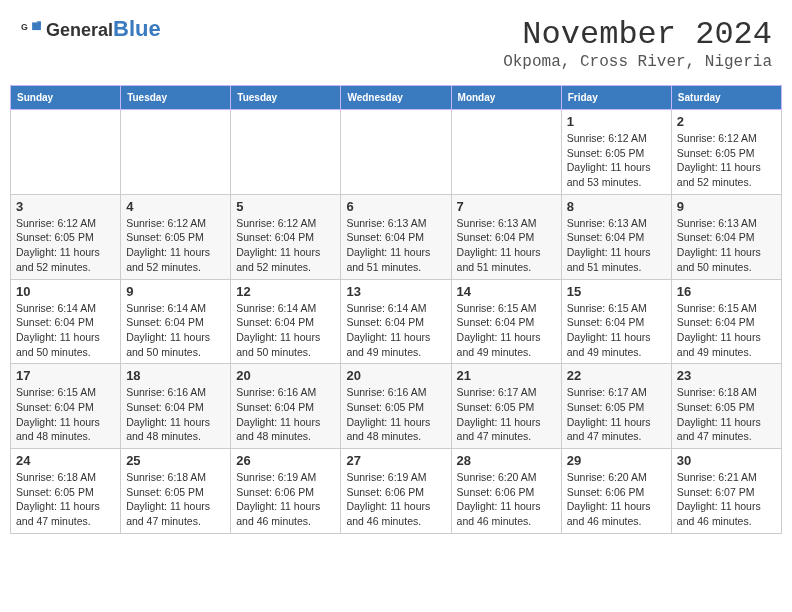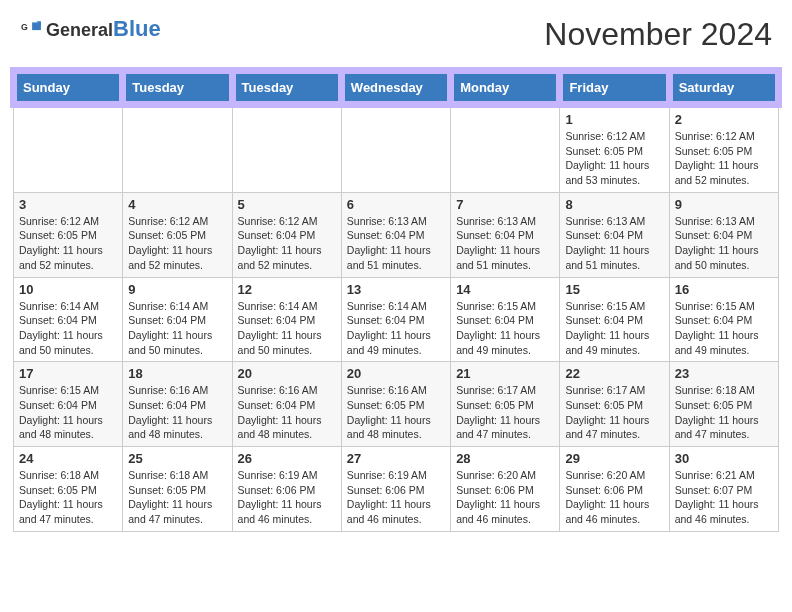--- a/index.html
+++ b/index.html
@@ -31,42 +31,43 @@
       font-size: 22px;
       font-weight: bold;
       color: #3a7abf;
     }
     .logo-icon {
       width: 22px;
       height: 22px;
     }
     .title-section {
       text-align: right;
+      font-family: Liberation Mono, monospace;
     }
     .month-title {
       font-size: 32px;
       font-weight: normal;
       color: #333;
     }
     .location-title {
       font-size: 16px;
       color: #555;
     }
     .calendar {
       width: 100%;
       border-collapse: collapse;
       border: 1px solid #ccc;
     }
     .calendar th {
       background-color: #3a7abf;
       color: white;
       text-align: left;
       padding: 6px 6px;
-      font-size: 13px;
-      border: 7px solid #c4b5fd;
+      font-size: 10px;
+      border: 1px solid #c4b5fd;
     }
     .calendar td {
       width: 14.28%;
       vertical-align: top;
       padding: 4px 5px;
       border: 1px solid #ccc;
       font-size: 11px;
       color: #333;
       min-height: 80px;
       background: #fff;
@@ -98,20 +99,21 @@
       <text x="2" y="22" font-size="16" font-weight="bold" fill="#333">G</text>
       <polygon points="22,8 38,8 38,22 22,22" fill="#3a7abf"></polygon>
       <polygon points="30,6 38,6 38,14" fill="#3a7abf"></polygon>
     </svg>
     <div>
       <span class="logo-text-general">General</span><span class="logo-text-blue">Blue</span>
     </div>
   </div>
   <div class="title-section">
     <div class="month-title">November 2024</div>
+    <div class="location-title">Okpoma, Cross River, Nigeria</div>
   </div>
 </div>
 
 <table class="calendar">
   <thead>
     <tr>
     <th>Sunday</th>
         <th>Tuesday</th>
         <th>Tuesday</th>
         <th>Wednesday</th>

